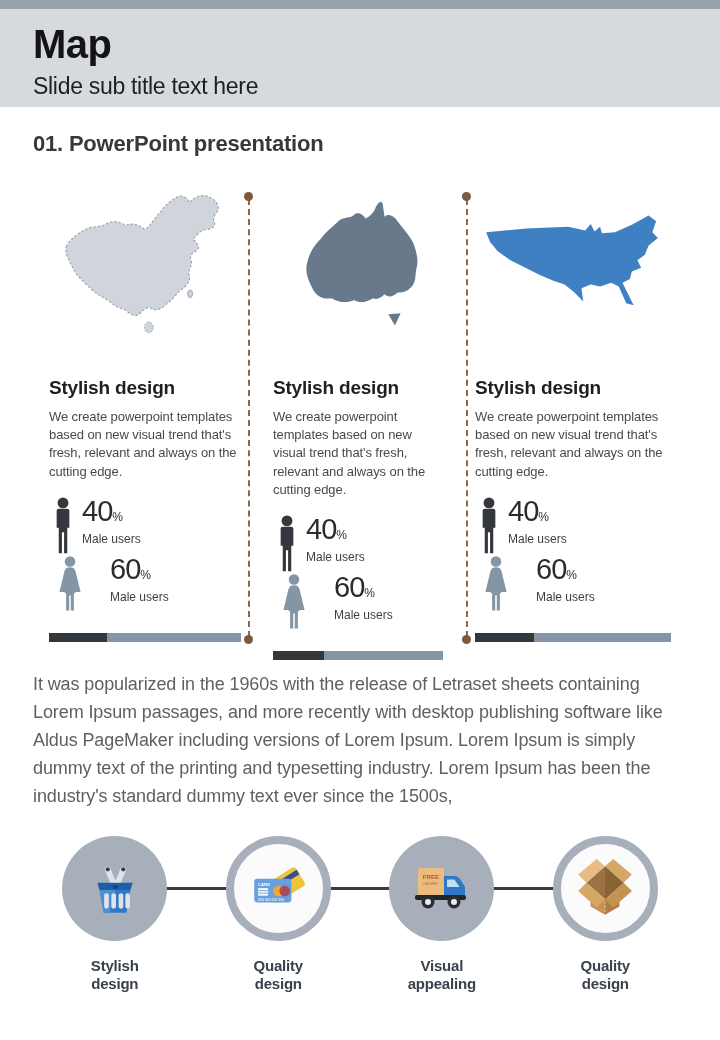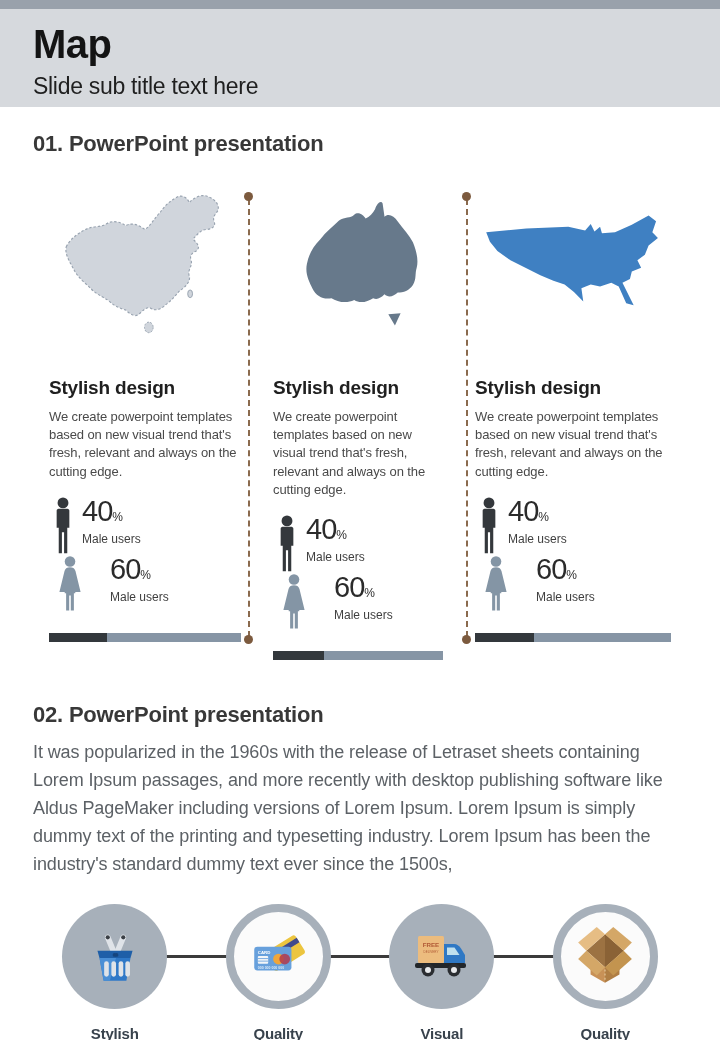--- a/index.html
+++ b/index.html
@@ -174,21 +174,20 @@
       </div>
       <div class="bar">
         <div class="bar-fill" style="width: 30%;"></div>
       </div>
     </div>
 
   </div>
 </div>
 
 <div class="section2">
-  <div class="sec-heading">02. PowerPoint presentation</div>
   <p class="lorem">It was popularized in the 1960s with the release of Letraset sheets containing Lorem Ipsum passages, and more recently with desktop publishing software like Aldus PageMaker including versions of Lorem Ipsum. Lorem Ipsum is simply dummy text of the printing and typesetting industry. Lorem Ipsum has been the industry's standard dummy text ever since the 1500s,</p>
 
   <div class="timeline">
     <div class="tl-line"></div>
     <div class="tl-items">
 
       <div class="tl-item">
         <div class="circle filled">
           <svg width="62" height="62" viewBox="0 0 60 60">
             <line x1="23" y1="11" x2="30" y2="28" stroke="#dfe3e8" stroke-width="5.5" stroke-linecap="round"></line>

